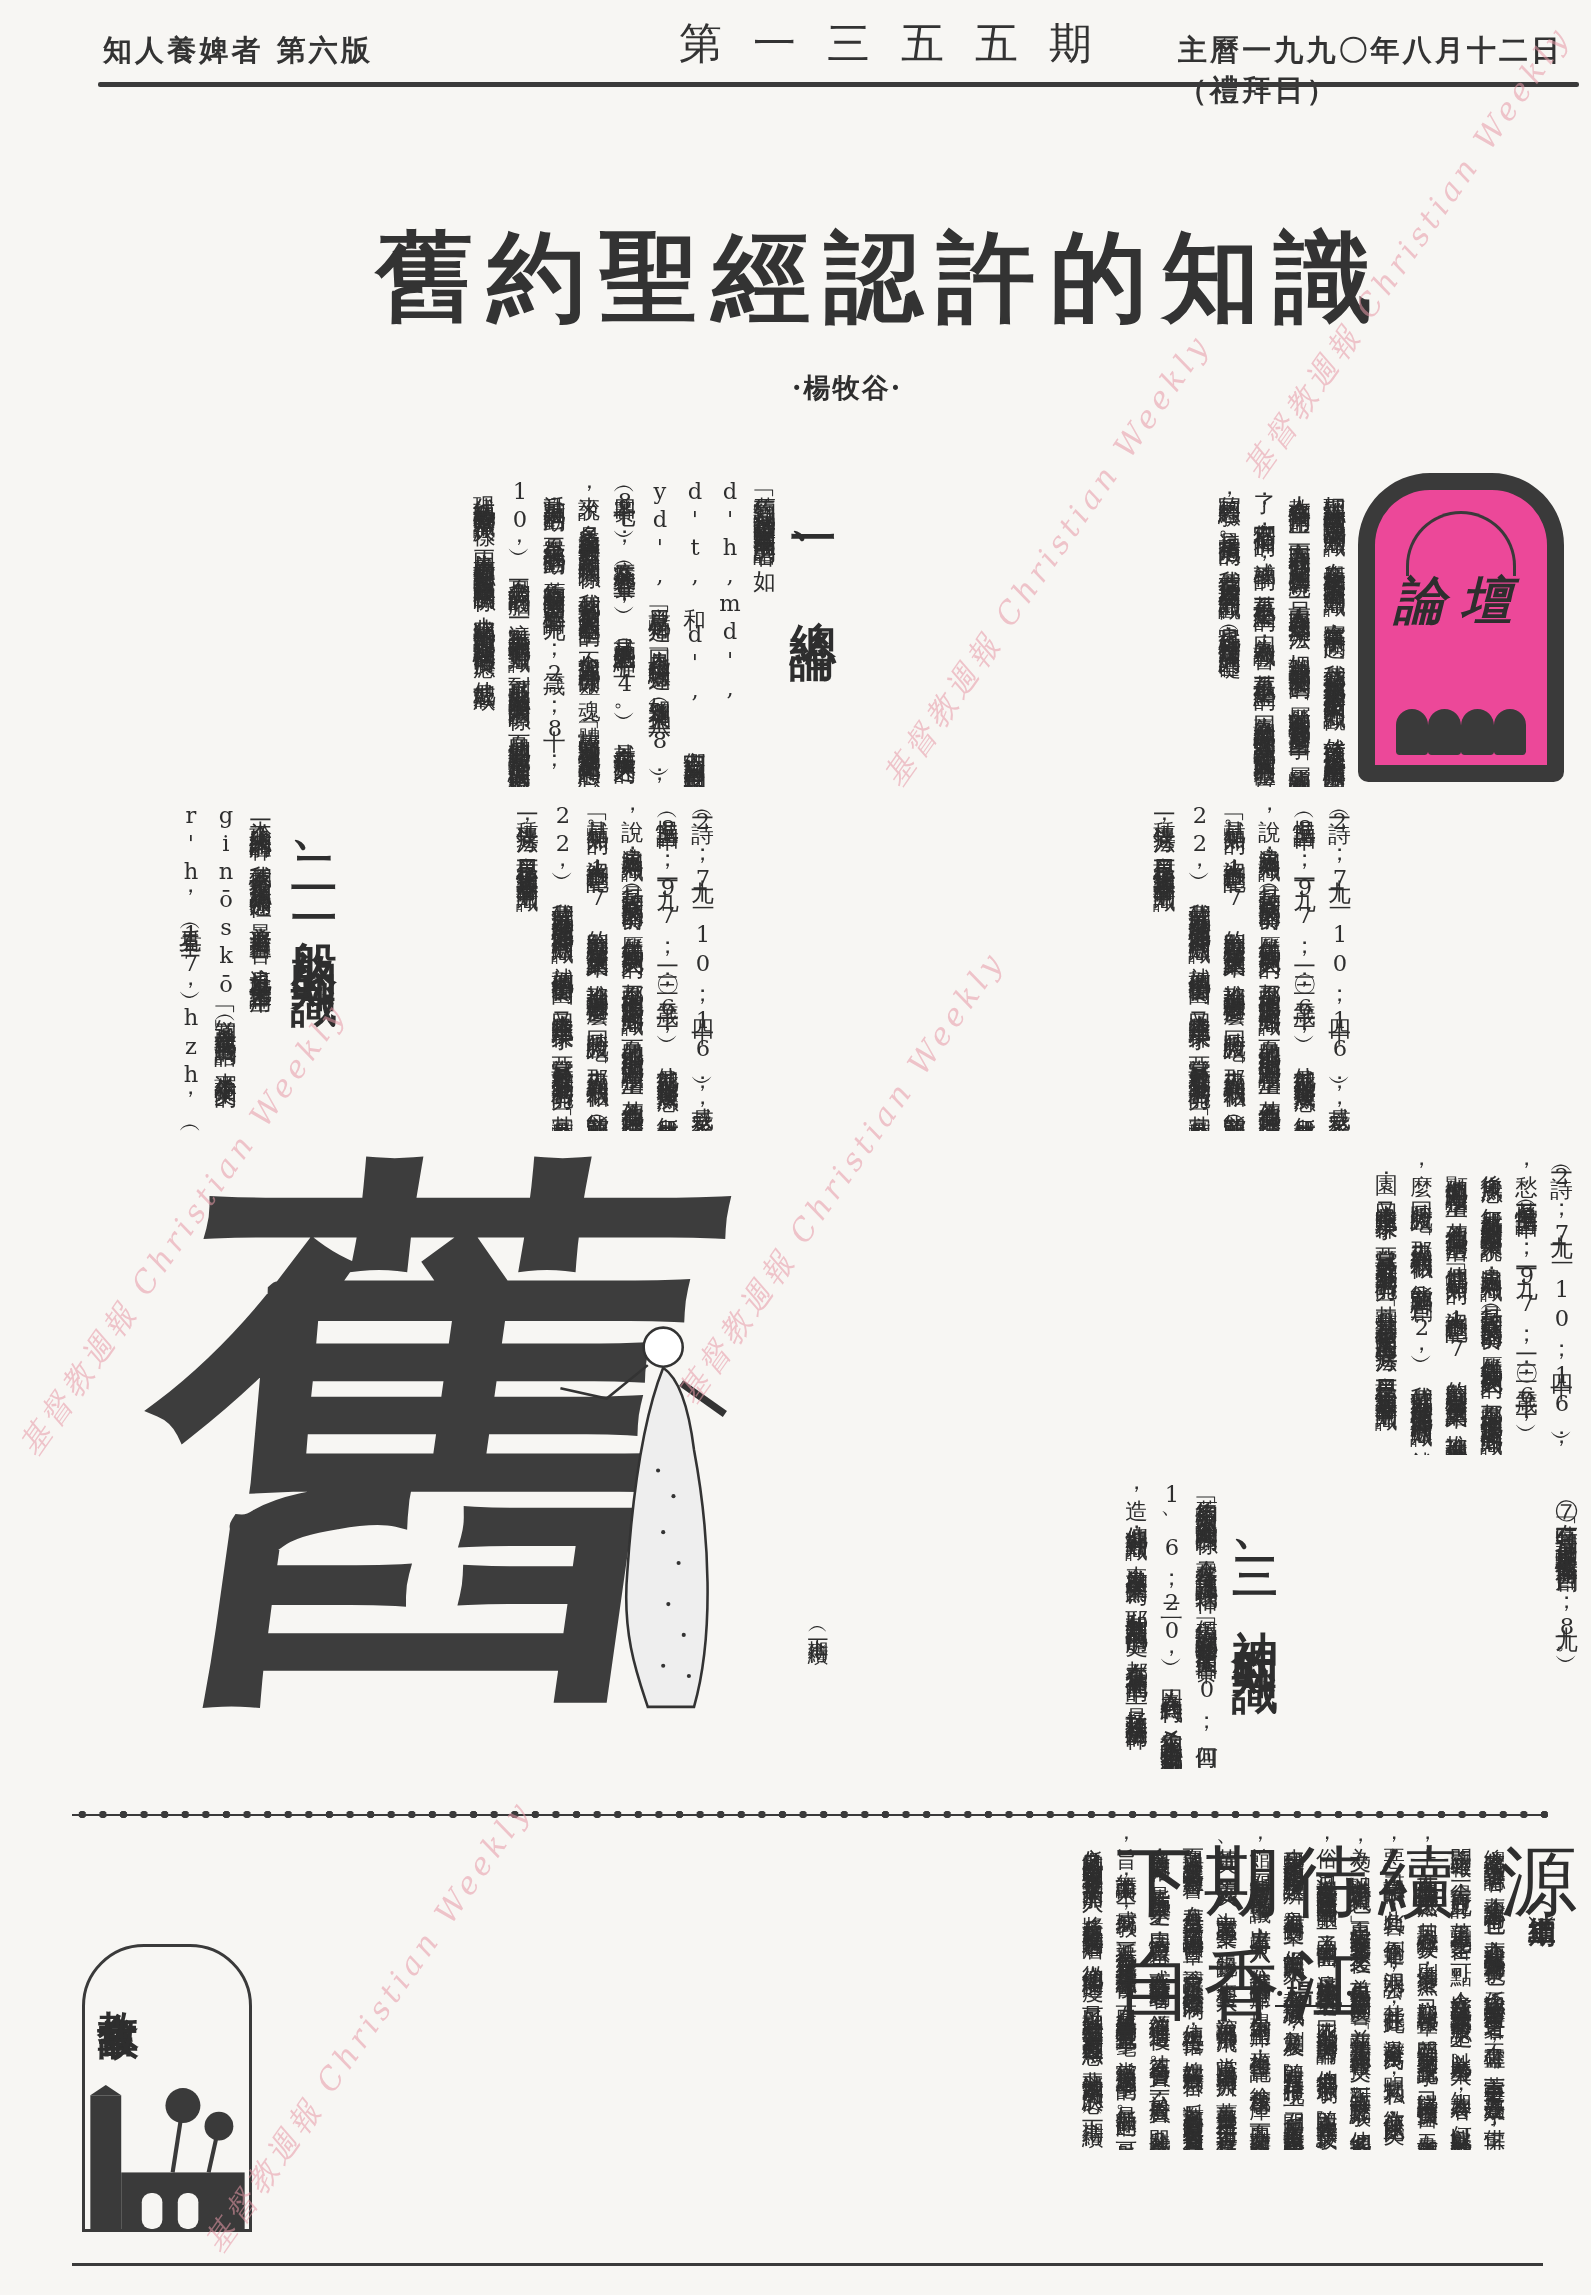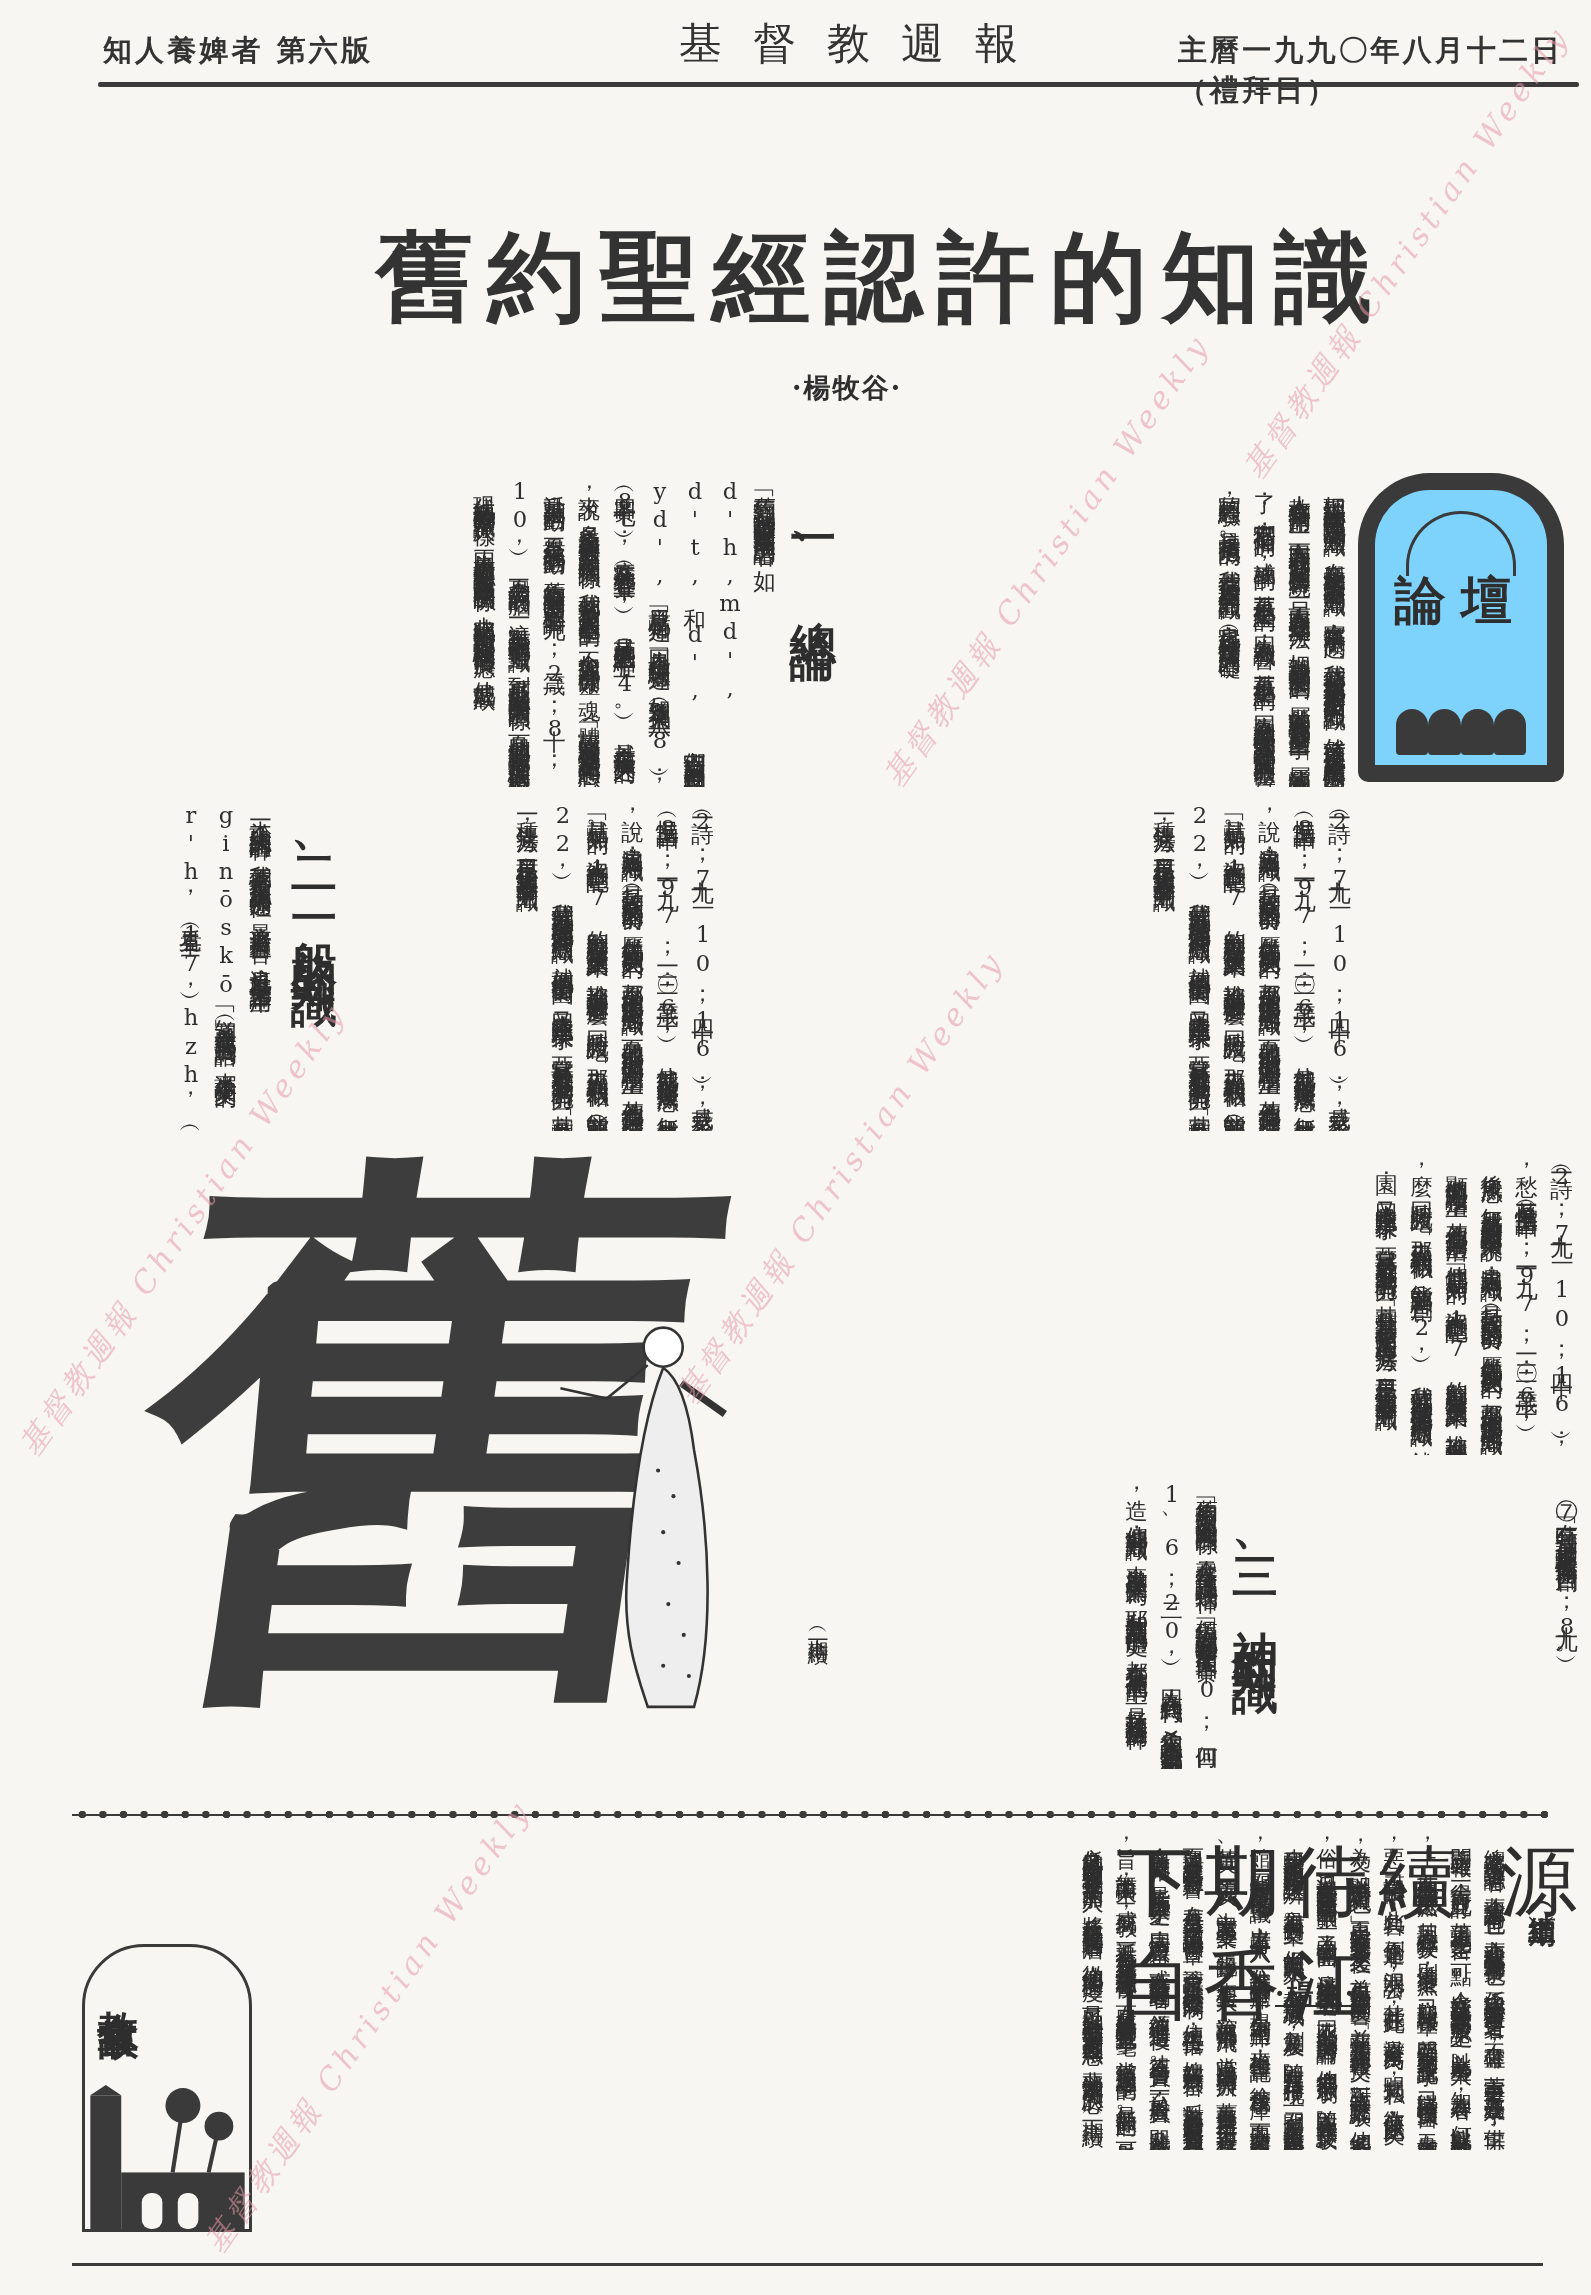--- a/index.html
+++ b/index.html
@@ -35,22 +35,23 @@
   }
   .headline {
     font-size:98px; font-weight:bold; letter-spacing:14.4px; color:#333;
     font-family:"DejaVu Sans", sans-serif;
   }
   .byline { font-size:27px; letter-spacing:2.1px; font-weight:bold; }
   .body-col { font-size:22.6px; }
   .section-head { font-size:46px; font-weight:bold; letter-spacing:12.3px; }
   .sub-headline { font-size:77px; letter-spacing:10.3px; font-family:"DejaVu Serif", serif; }
   .forum-logo {
-    border:17.5px solid #3a3a3a; border-radius:72px 72px 10.3px 10.3px; background:#7dd3fc;
+    border:17.5px solid #3a3a3a; border-radius:72px 72px 10.3px 10.3px; background:#ec4899;
     box-sizing:border-box;
+    font-style:italic;
   }
   .forum-logo .arch {
     position:absolute; left:31px; right:31px; top:20.6px; height:62px;
     border:3.1px solid #3a3a3a; border-bottom:none; border-radius:82px 82px 0 0;
   }
   .forum-logo .label {
     position:absolute; left:0; right:0; top:77px; text-align:center;
     font-size:51px; font-weight:bold; letter-spacing:15.4px; font-family:"DejaVu Sans", sans-serif;
   }
   .forum-logo .figures { position:absolute; left:20.6px; right:20.6px; bottom:10.3px; height:62px; display:flex; justify-content:space-around; align-items:flex-end; }
@@ -74,21 +75,21 @@
   .watermark {
     color:#e79aa8; opacity:0.55; font-size:31px; font-style:italic;
     transform:rotate(-55deg); transform-origin:left top; white-space:nowrap;
     pointer-events:none; letter-spacing:5.1px;
   }
 </style>
 </head>
 <body>
 
 <div class="abs masthead-left" style="left:103px; top:31px;">知人養婢者 第六版</div>
-<div class="abs masthead-title" style="left:679px; top:15.4px;">基督教週報</div>
+<div class="abs masthead-title" style="left:679px; top:15.4px;">第一三五五期</div>
 <div class="abs masthead-right" style="left:1178px; top:31px;">主曆一九九〇年八月十二日（禮拜日）</div>
 <div class="abs rule-thick" style="left:98px; top:82px; width:1481px;"></div>
 
 <div class="abs headline" style="left:375px; top:213px;">舊約聖經認許的知識</div>
 <div class="abs byline" style="left:792px; top:370px;">·楊牧谷·</div>
 
 <div class="abs forum-logo" style="left:1358px; top:473px; width:206px; height:309px;">
   <div class="arch"></div>
   <div class="label">論壇</div>
   <div class="figures">

